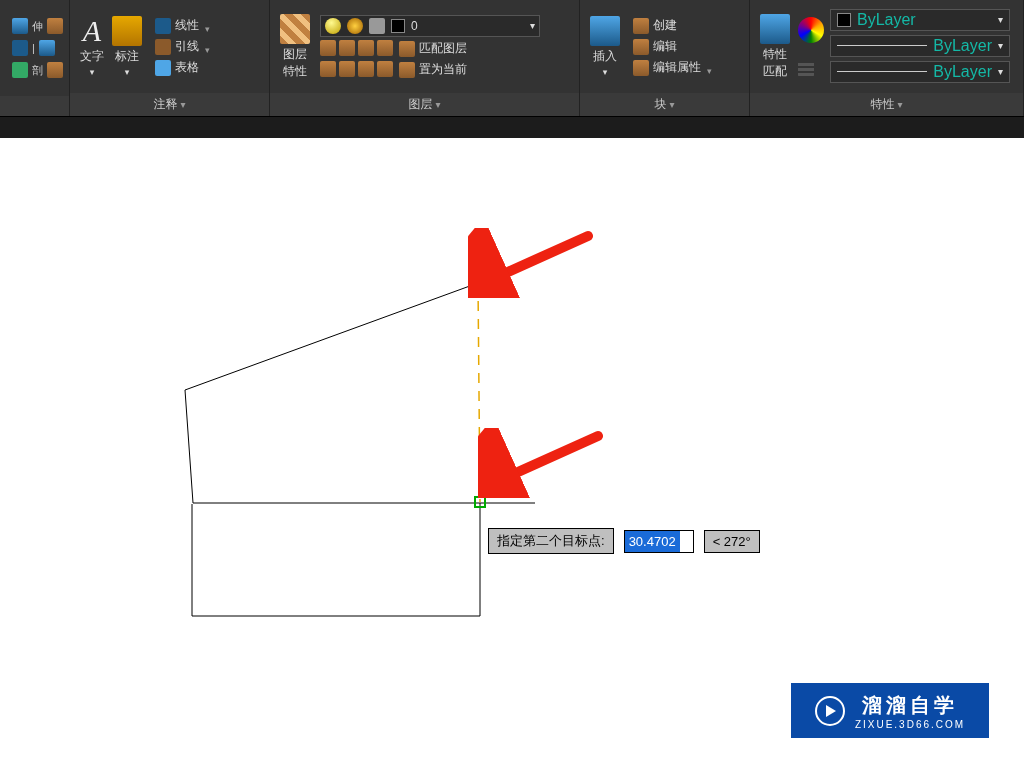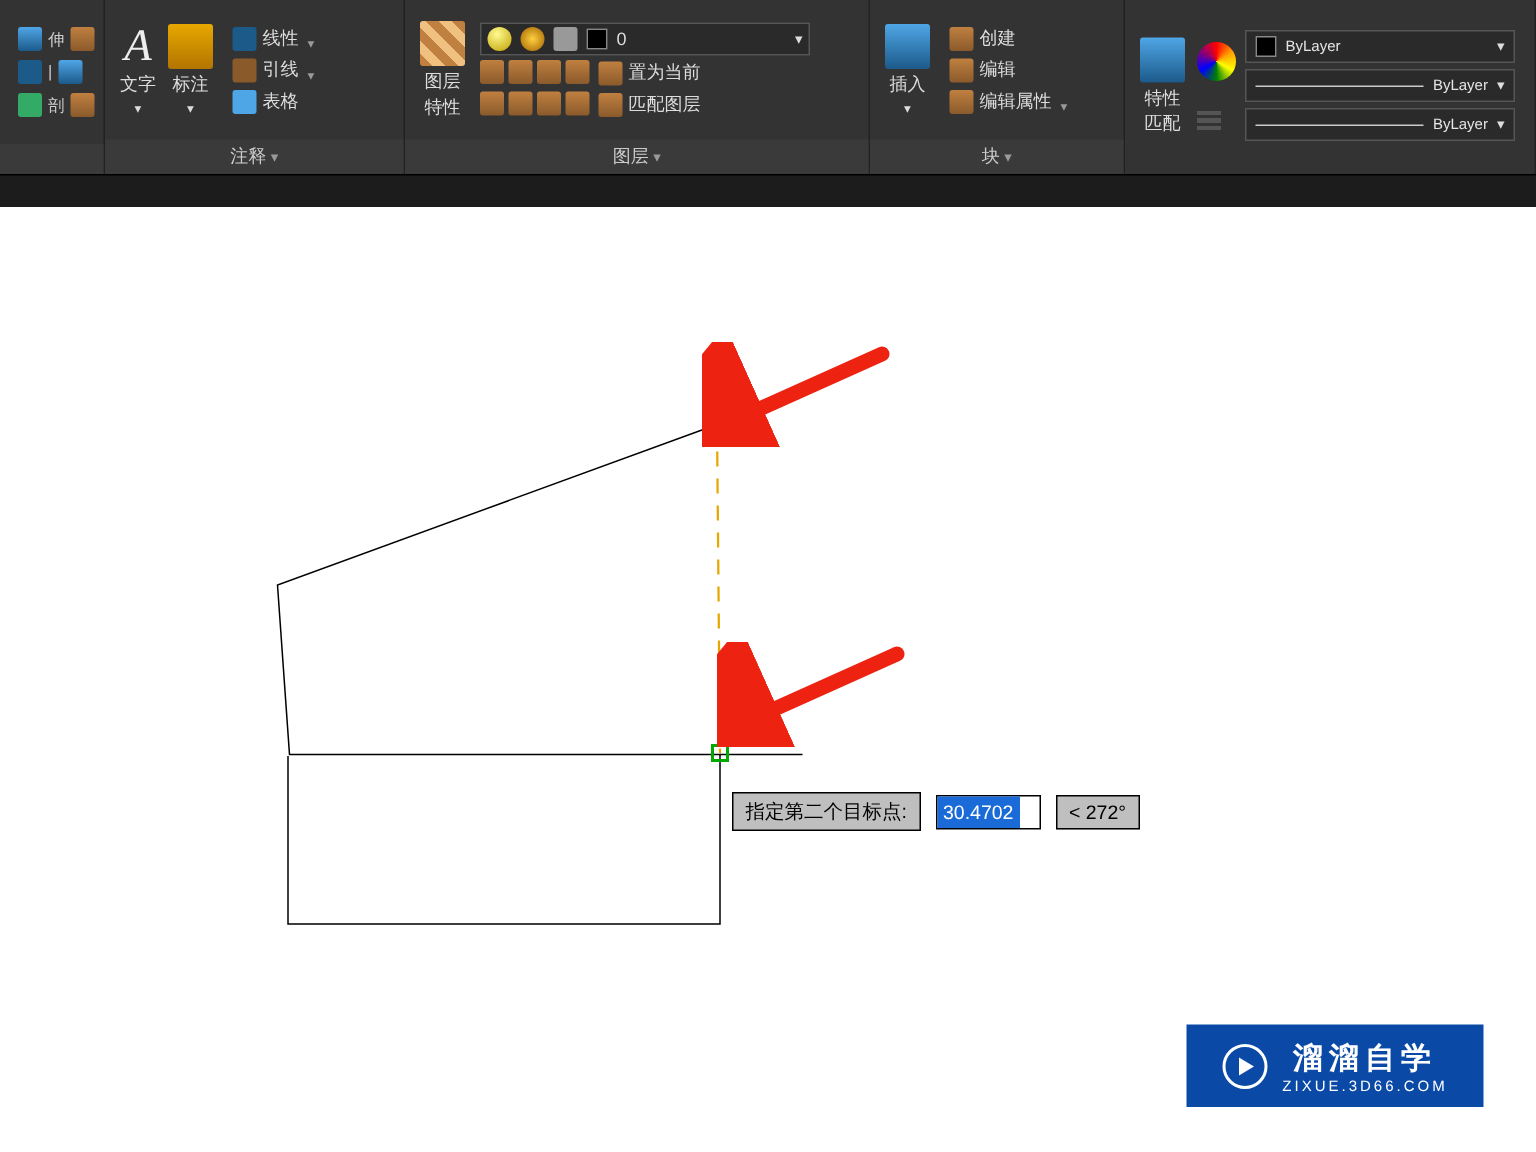--- a/index.html
+++ b/index.html
@@ -50,21 +50,21 @@
   
   .watermark { position: absolute; right: 35px; bottom: 30px; width: 198px; height: 55px; background: #0a4aa6; color: #fff; display: flex; align-items: center; justify-content: center; gap: 10px; }
   .watermark .play { width: 30px; height: 30px; border: 2px solid #fff; border-radius: 50%; display: flex; align-items: center; justify-content: center; }
   .watermark .play::after { content: ''; border-left: 10px solid #fff; border-top: 6px solid transparent; border-bottom: 6px solid transparent; margin-left: 3px; }
   .watermark .txt { display: flex; flex-direction: column; align-items: center; }
   .watermark .txt .main { font-size: 20px; font-weight: bold; letter-spacing: 4px; }
   .watermark .txt .sub { font-size: 10px; letter-spacing: 2px; }
   
   .prop-row { display: flex; align-items: center; gap: 6px; background: #2a2a2a; border: 1px solid #555; padding: 2px 6px; width: 180px; height: 22px; margin-bottom: 2px; }
   .prop-row .line-sample { flex: 1; height: 1px; background: #ccc; }
-  .prop-row .lbl { color: #e5e5e5; font-size: 10px; text-align: right; }
+  .prop-row .lbl { color: #14b8a6; font-size: 16px; text-align: right; }
   .prop-row .arr { font-size: 10px; }
   
   .left-edge { display: flex; flex-direction: column; gap: 6px; padding: 4px 6px; }
   .left-edge .row { display: flex; gap: 4px; align-items: center; font-size: 11px; color: #ccc; }
 </style>
 </head>
 <body>
 
 <div class="ribbon">
 
@@ -139,31 +139,31 @@
           <span>0</span>
           <span class="arr">▾</span>
         </div>
         <div class="hstack">
           <span class="ico ico-brown"></span>
           <span class="ico ico-brown"></span>
           <span class="ico ico-brown"></span>
           <span class="ico ico-brown"></span>
           <div class="mitem">
               <span class="ico ico-brown"></span>
-              <span>置为当前</span>
+              <span>匹配图层</span>
             </div>
         </div>
         <div class="hstack">
           <span class="ico ico-brown"></span>
           <span class="ico ico-brown"></span>
           <span class="ico ico-brown"></span>
           <span class="ico ico-brown"></span>
           <div class="mitem">
               <span class="ico ico-brown"></span>
-              <span>匹配图层</span>
+              <span>置为当前</span>
             </div>
         </div>
       </div>
     </div>
     <div class="panel-title"><span>图层</span><span class="arr">▾</span></div>
   </div>
 
   <div class="panel" style="width:170px">
     <div class="panel-body">
       <div class="big">
@@ -212,20 +212,21 @@
             <span class="lbl">ByLayer</span>
             <span class="arr">▾</span>
           </div>
         <div class="prop-row">
             <span class="line-sample"></span>
             <span class="lbl">ByLayer</span>
             <span class="arr">▾</span>
           </div>
       </div>
     </div>
+    <div class="panel-title"><span>特性</span><span class="arr">▾</span></div>
   </div>
 
 </div>
 <div class="linebar"></div>
 
 <div class="canvas">
 
   <svg class="drawing">
 
     <polyline class="shape" points="478,145 185,252 193,365 480,365 480,478 192,478 192,366"></polyline>

